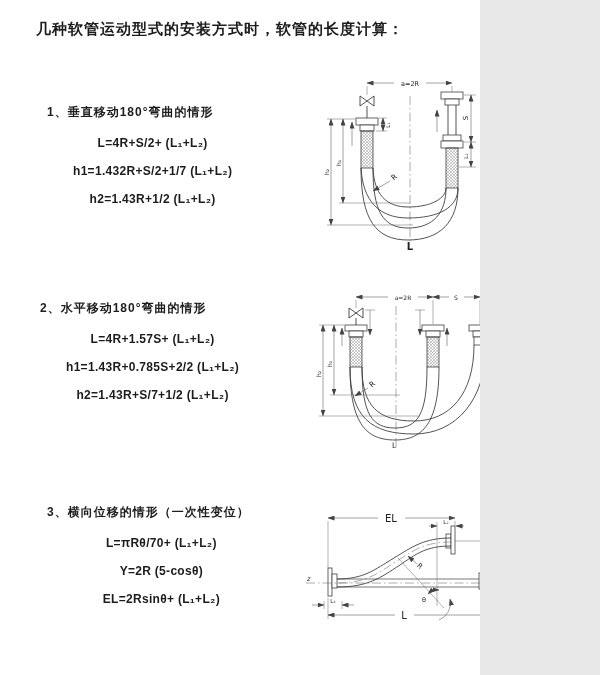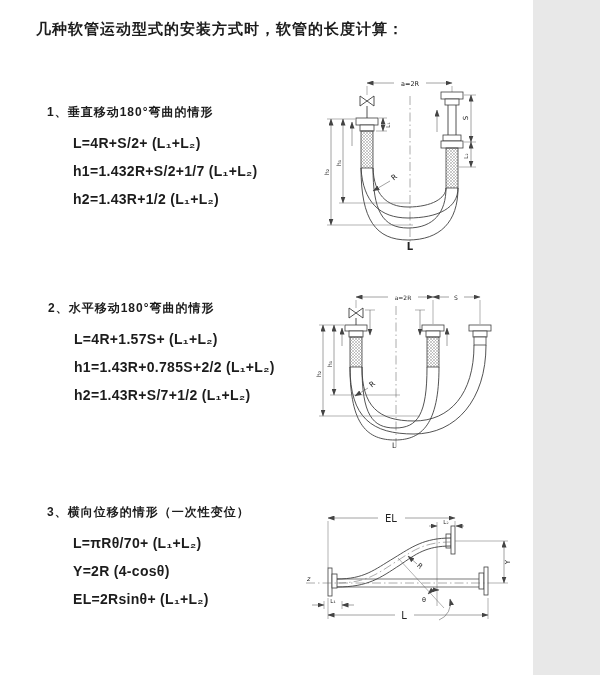--- a/index.html
+++ b/index.html
@@ -1,22 +1,22 @@
 <!DOCTYPE html>
 <html><head>
 <meta charset="utf-8">
 <style>
   html,body{margin:0;padding:0;background:#e8e8e8;}
-  .page{position:relative;width:533px;height:675px;background:#ffffff;overflow:hidden;
+  .page{position:relative;width:480px;height:675px;background:#ffffff;overflow:hidden;
         font-family:"Liberation Sans","DejaVu Sans",sans-serif;color:#1c1c1c;}
   .title{position:absolute;left:36px;top:20px;font-size:15px;font-weight:bold;letter-spacing:1px;}
   .sec{position:absolute;}
   .sec-heading{font-size:12px;font-weight:bold;letter-spacing:1px;margin-bottom:8px;}
   .formulas{margin-left:26px;}
-  .formula{font-size:14px;font-weight:bold;line-height:28px;white-space:pre;letter-spacing:.3px;}
+  .formula{font-size:12px;font-weight:bold;line-height:28px;white-space:pre;letter-spacing:.3px;text-align:center;}
   .diag{position:absolute;}
   .diag text{font-family:"DejaVu Sans","Liberation Sans",sans-serif;fill:#222;}
   .obj{stroke:#3f3f3f;stroke-width:.9;fill:none;}
   .objf{stroke:#3f3f3f;stroke-width:.8;fill:#ffffff;}
   .hose1{stroke:#3f3f3f;stroke-width:.8;fill:url(#hp1);}
   .hose2{stroke:#3f3f3f;stroke-width:.8;fill:url(#hp2);}
   .dim{stroke:#555;stroke-width:.55;fill:none;}
   .thin{stroke:#666;stroke-width:.5;fill:none;}
   .cl{stroke:#666;stroke-width:.55;fill:none;stroke-dasharray:9 3 1.5 3;}
 </style>
@@ -29,34 +29,34 @@
 
   <section class="sec" style="left:47px;top:104px">
     <div class="sec-heading">1、垂直移动180°弯曲的情形</div>
     <div class="formulas">
       <div class="formula">L=4R+S/2+ (L₁+L₂)</div>
       <div class="formula">h1=1.432R+S/2+1/7 (L₁+L₂)</div>
       <div class="formula">h2=1.43R+1/2 (L₁+L₂)</div>
     </div>
   </section>
 
-  <section class="sec" style="left:48px;top:300px">
+  <section class="sec" style="left:40px;top:300px">
     <div class="sec-heading">2、水平移动180°弯曲的情形</div>
     <div class="formulas">
       <div class="formula">L=4R+1.57S+ (L₁+L₂)</div>
       <div class="formula">h1=1.43R+0.785S+2/2 (L₁+L₂)</div>
       <div class="formula">h2=1.43R+S/7+1/2 (L₁+L₂)</div>
     </div>
   </section>
 
   <section class="sec" style="left:47px;top:504px">
     <div class="sec-heading">3、横向位移的情形（一次性变位）</div>
     <div class="formulas">
       <div class="formula">L=πRθ/70+ (L₁+L₂)</div>
-      <div class="formula">Y=2R (4-cosθ)</div>
+      <div class="formula">Y=2R (5-cosθ)</div>
       <div class="formula">EL=2Rsinθ+ (L₁+L₂)</div>
     </div>
   </section>
 
   <svg class="diag" style="left:310px;top:70px" width="280" height="190" viewBox="0 0 280 190">
     <defs>
       <marker id="ar1" markerUnits="userSpaceOnUse" markerWidth="7" markerHeight="5" refX="6.5" refY="2.5" orient="auto-start-reverse">
         <path d="M0,0L7,2.5L0,5Z" fill="#444"></path>
       </marker>
       <pattern id="hp1" patternUnits="userSpaceOnUse" width="3" height="3">

